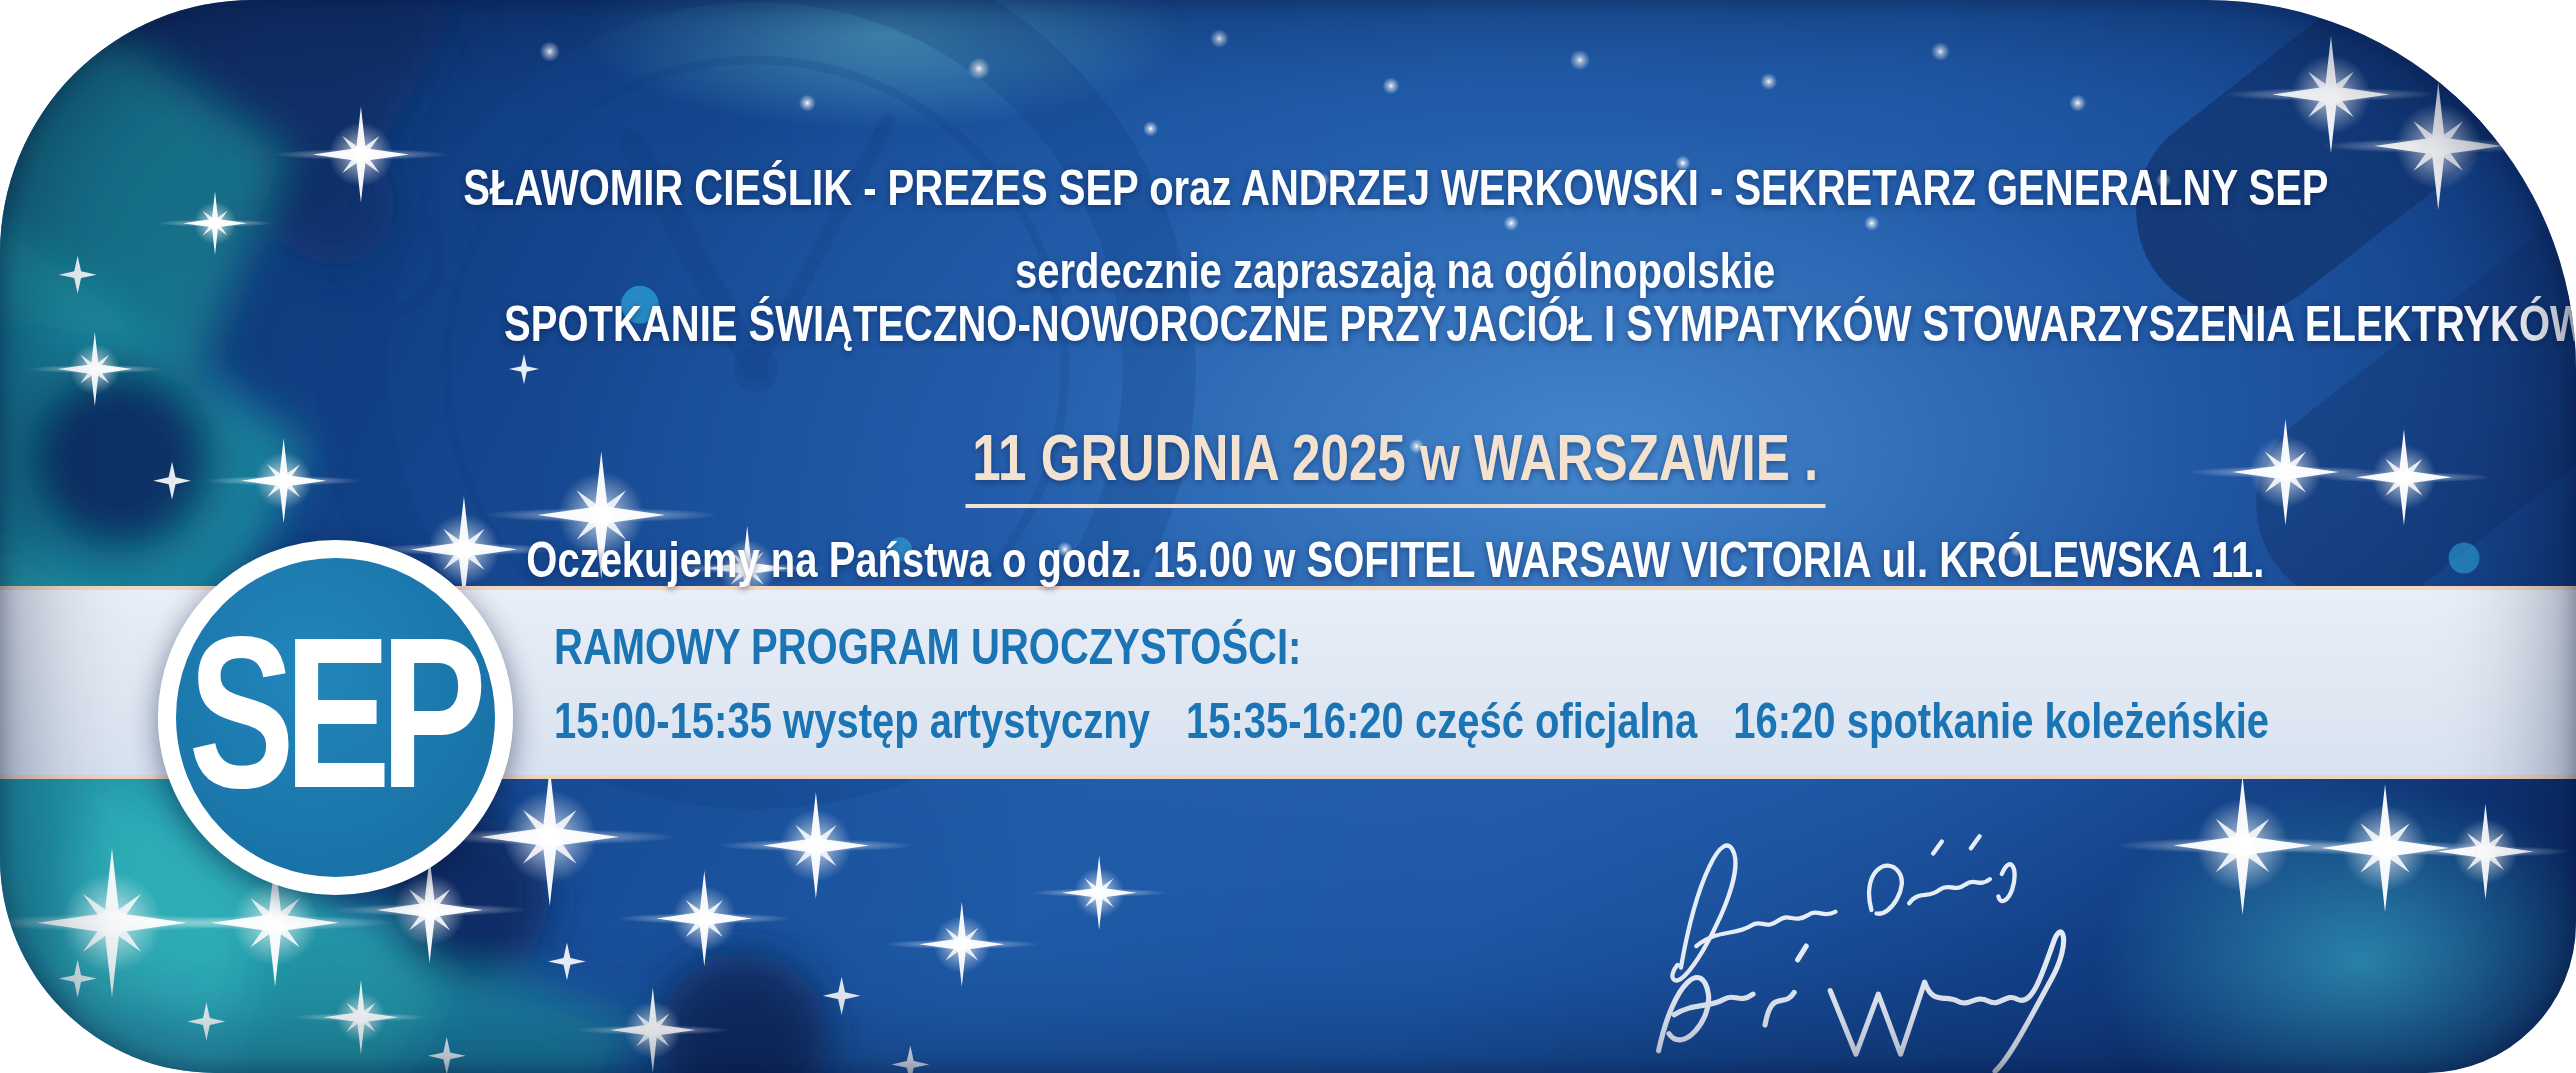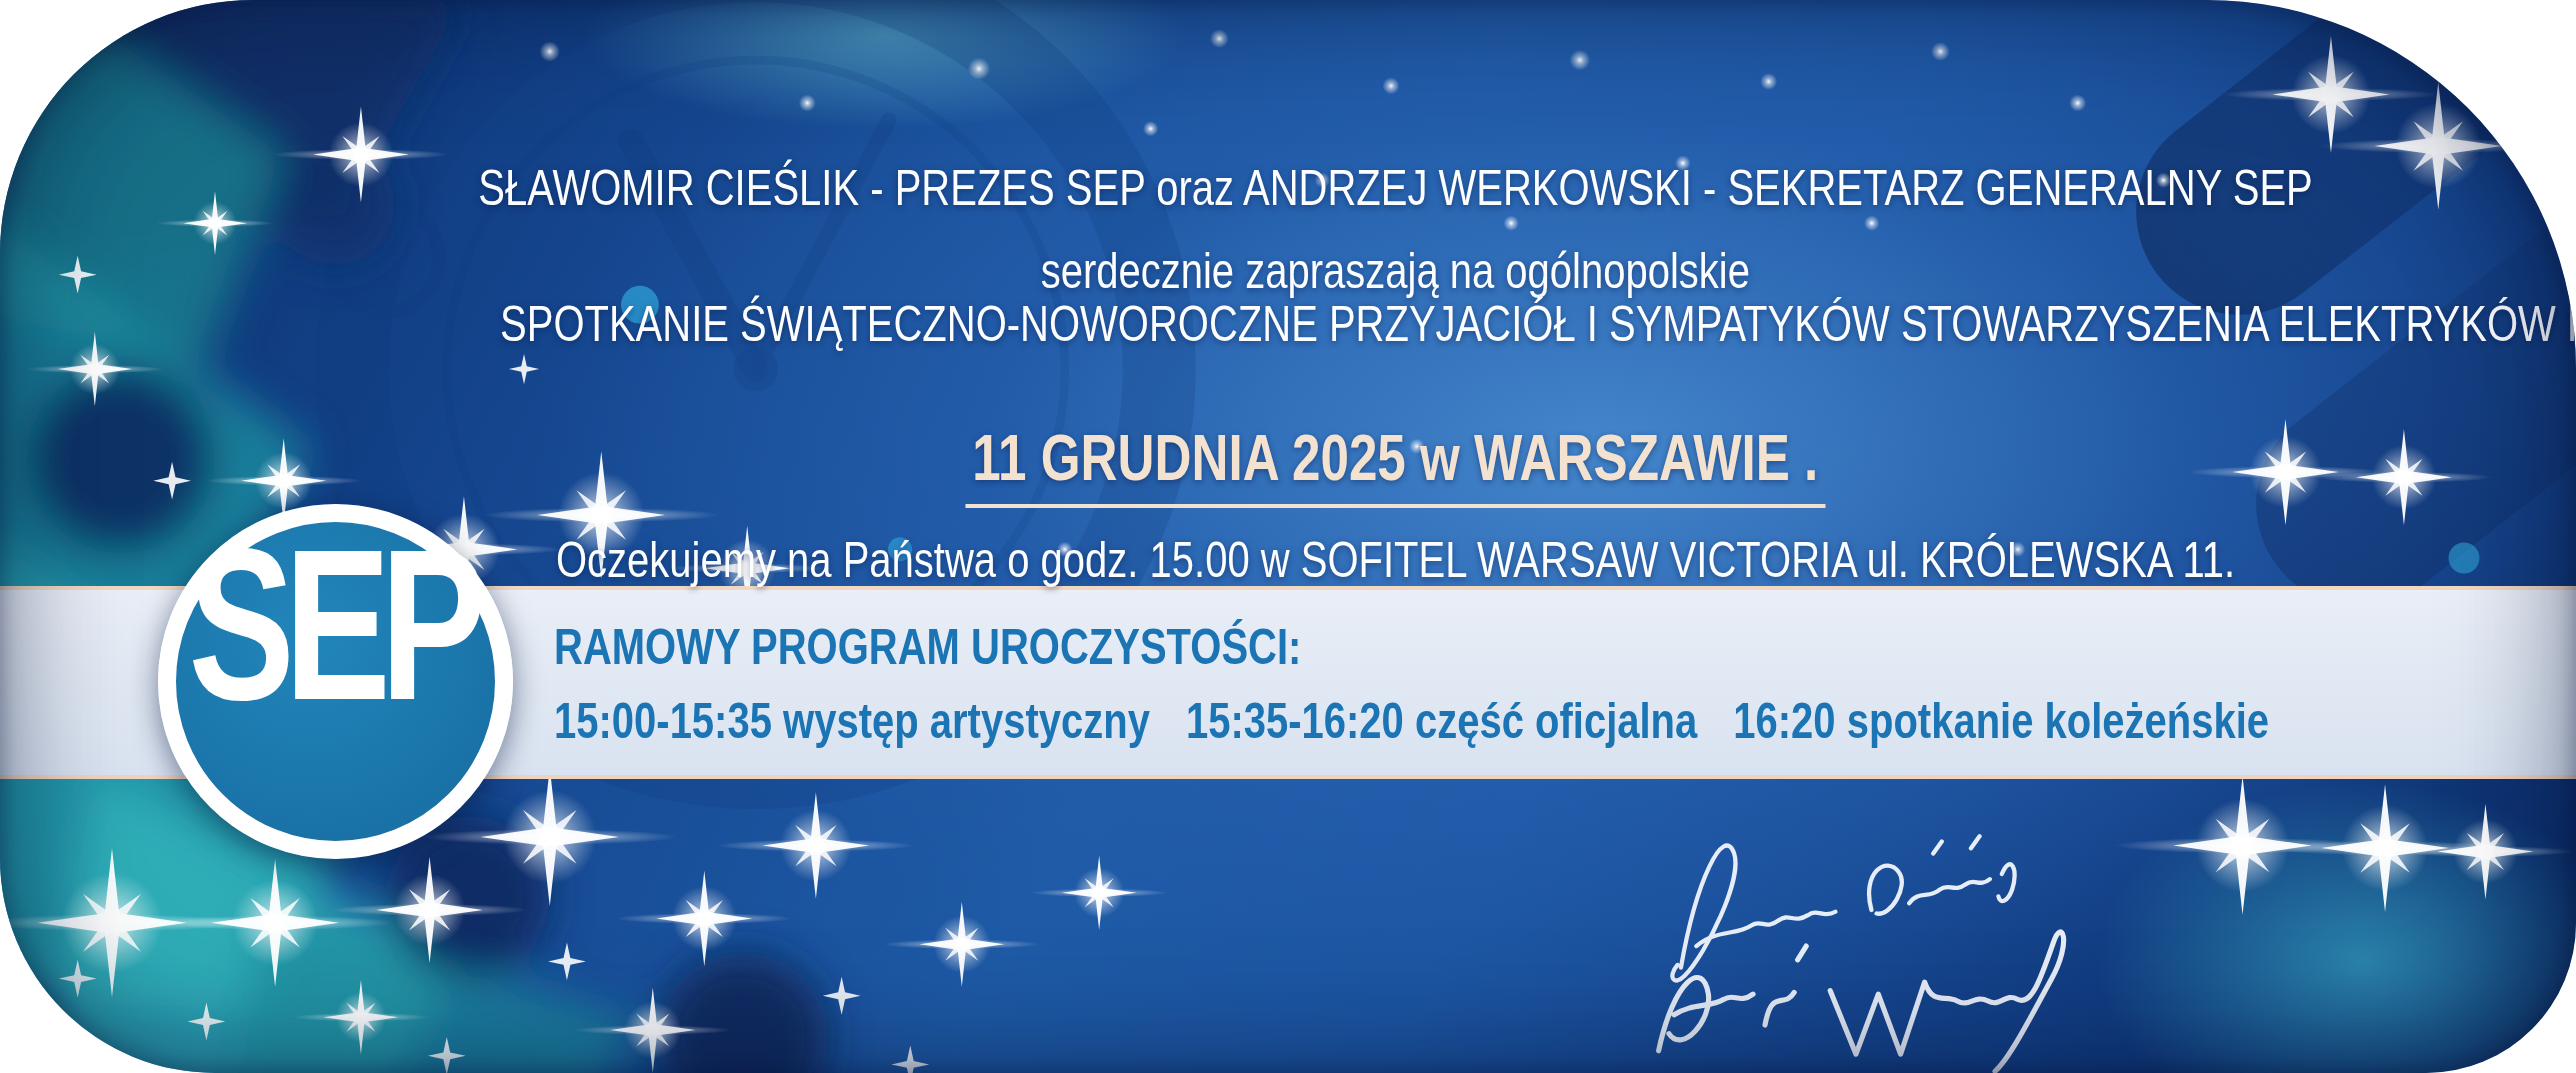--- a/index.html
+++ b/index.html
@@ -34,36 +34,36 @@
     background:radial-gradient(closest-side,rgba(120,220,230,.5),rgba(120,220,230,0));
   }
   svg.deco{position:absolute;left:0;top:0;z-index:3;}
   svg.sparkles{z-index:4;}
   .band{
     position:absolute;left:0;right:0;top:586px;height:185px;z-index:10;
     background:linear-gradient(180deg,#e9eef7 0%,#e0e8f3 55%,#d9e2f0 100%);
     border-top:4.3px solid #f2d8c1;border-bottom:4.3px solid #f0d3bd;
   }
   .logo{
-    position:absolute;left:158px;top:504px;width:319px;height:319px;z-index:12;
+    position:absolute;left:158px;top:540px;width:319px;height:319px;z-index:12;
     background:radial-gradient(circle at 42% 36%, #2286ba 0%, #1b77ac 55%, #176a9e 100%);
     border:18px solid #ffffff;border-radius:50%;
-    display:flex;justify-content:center;
+    display:flex;align-items:center;justify-content:center;
     box-shadow:0 6.9px 29px rgba(4,18,56,.5);
   }
   .logo-text{
     color:#ffffff;font-weight:bold;font-size:215px;letter-spacing:-13.7px;
     transform:scaleX(.74) translateY(-5.2px);white-space:nowrap;line-height:1;
     text-indent:-6.9px;
   }
   .text-stack{position:absolute;left:215px;width:2361px;top:0;height:100%;z-index:15;}
   .tline{position:absolute;left:0;right:0;text-align:center;white-space:nowrap;line-height:55px;}
   .cond{display:inline-block;transform:scaleX(.8);transform-origin:center;white-space:nowrap;}
   .cond-l{display:inline-block;transform:scaleX(.8);transform-origin:left center;white-space:nowrap;}
-  .white{color:#fcfdff;font-weight:normal;text-shadow:0 1.7px 7.7px rgba(8,25,70,.5);}
+  .white{color:#fcfdff;font-weight:bold;text-shadow:0 1.7px 7.7px rgba(8,25,70,.5);}
   .cream{color:#f4e2d0;font-weight:bold;text-shadow:0 1.7px 7.7px rgba(8,25,70,.45);}
   .fs58{font-size:50px;} .fs60{font-size:64px;}
   .l1{top:161px;} .l2{top:244px;} .l3{top:297px;} .l4{top:366px;} .l5{top:431px;} .l6{top:505px;margin-top:28px;}
   .date-underline{border-bottom:4.3px solid #f4e2d0;padding:0 8.6px 10.3px 8.6px;}
   .program{position:absolute;left:554px;top:586px;z-index:16;color:#1b74b4;}
   .program-title{position:absolute;left:0;top:36px;font-size:50px;font-weight:bold;line-height:1;white-space:nowrap;text-align:center;}
   .program-items{position:absolute;left:0;top:110px;display:flex;gap:45px;font-size:50px;font-weight:bold;line-height:1;white-space:nowrap;}
   .sigs{position:absolute;left:1614px;top:800px;z-index:18;}
 </style>
 </head>

